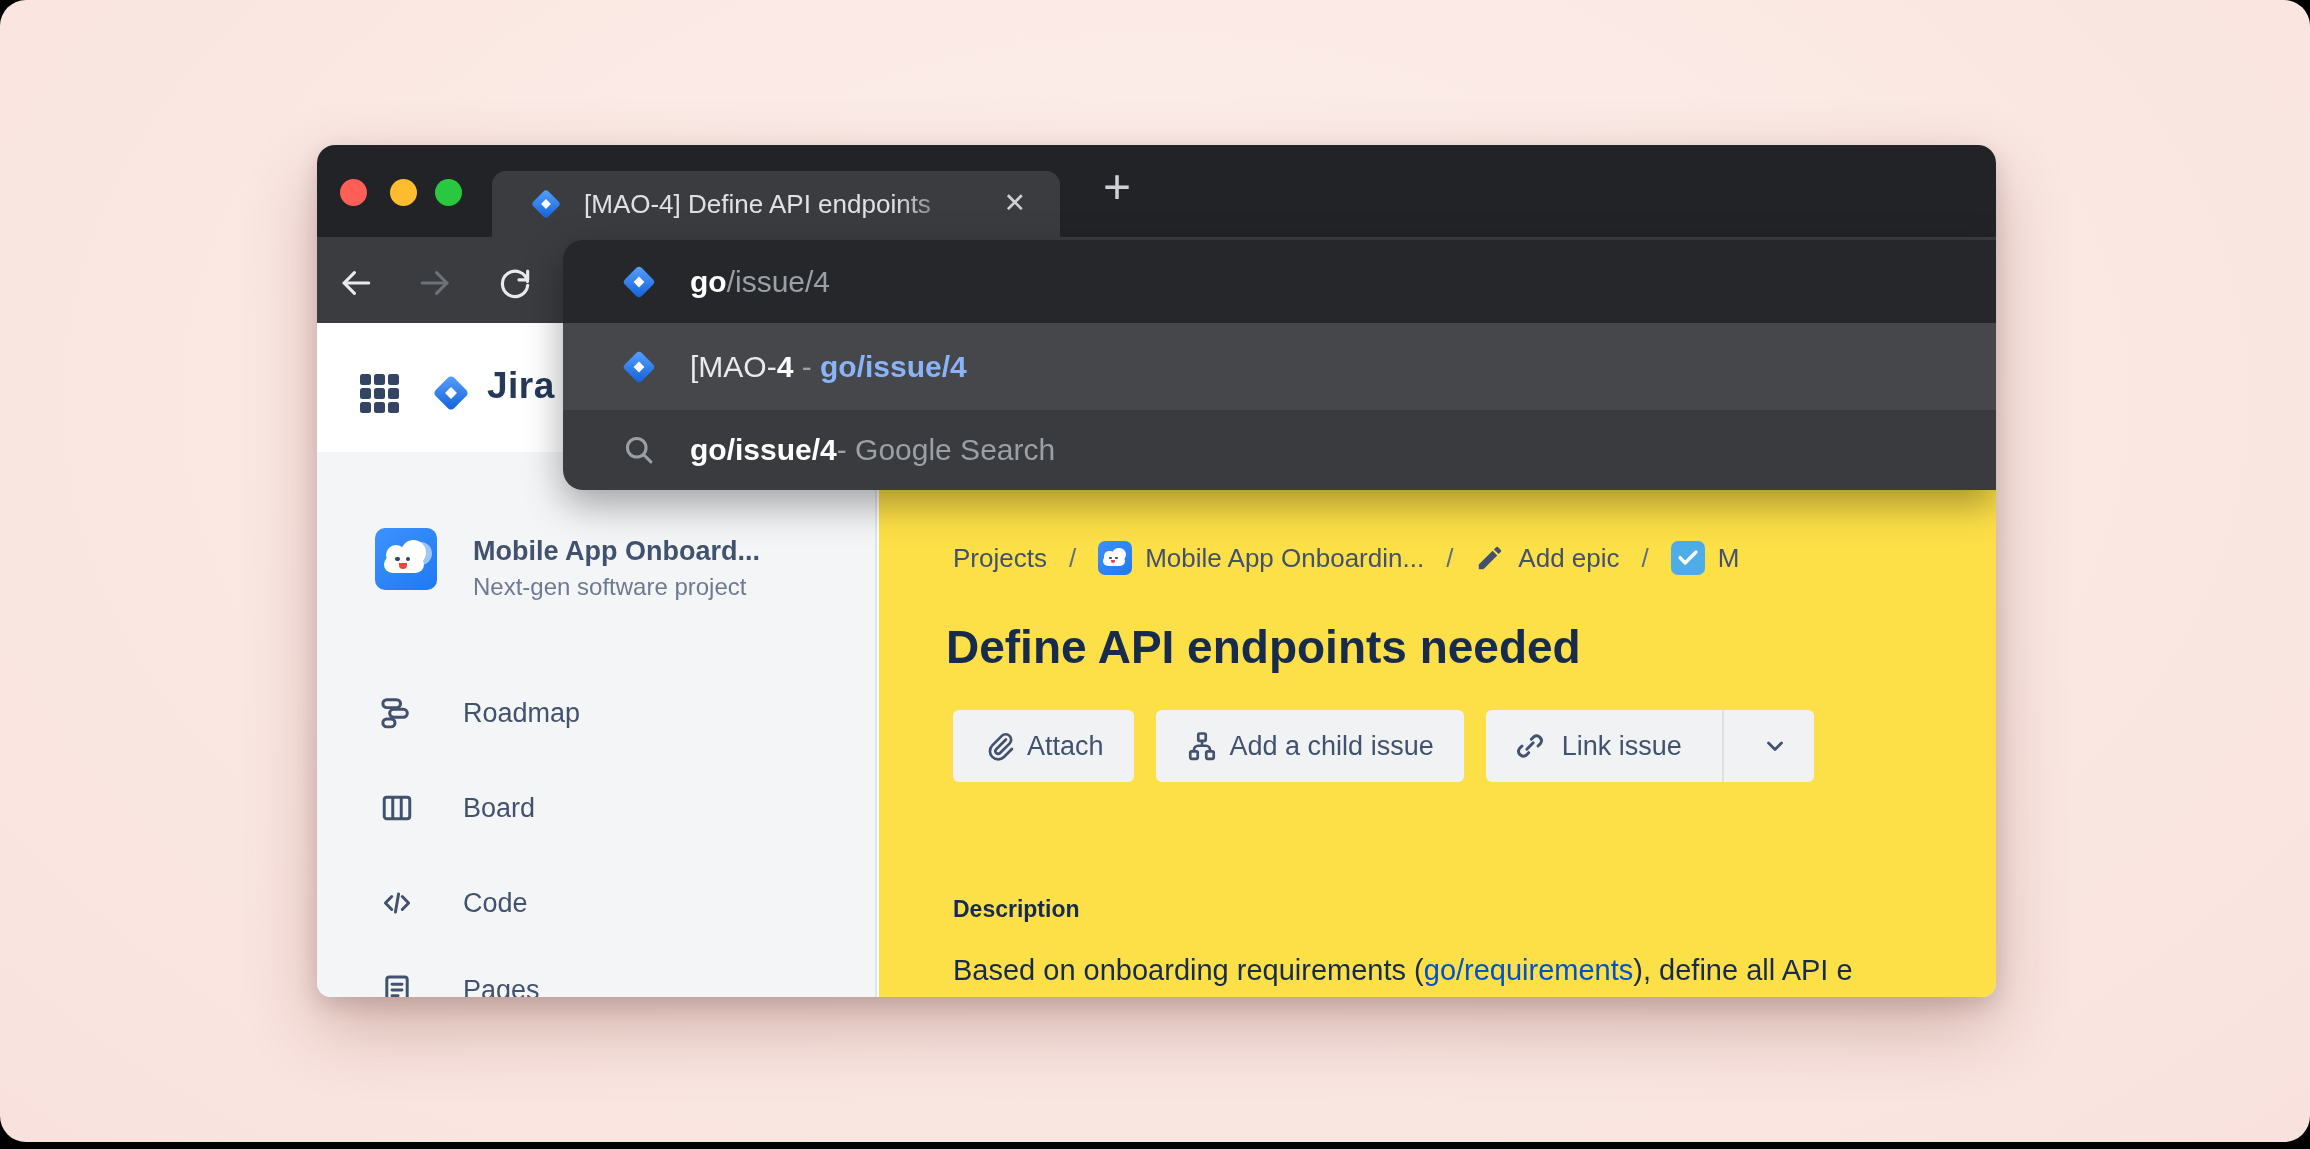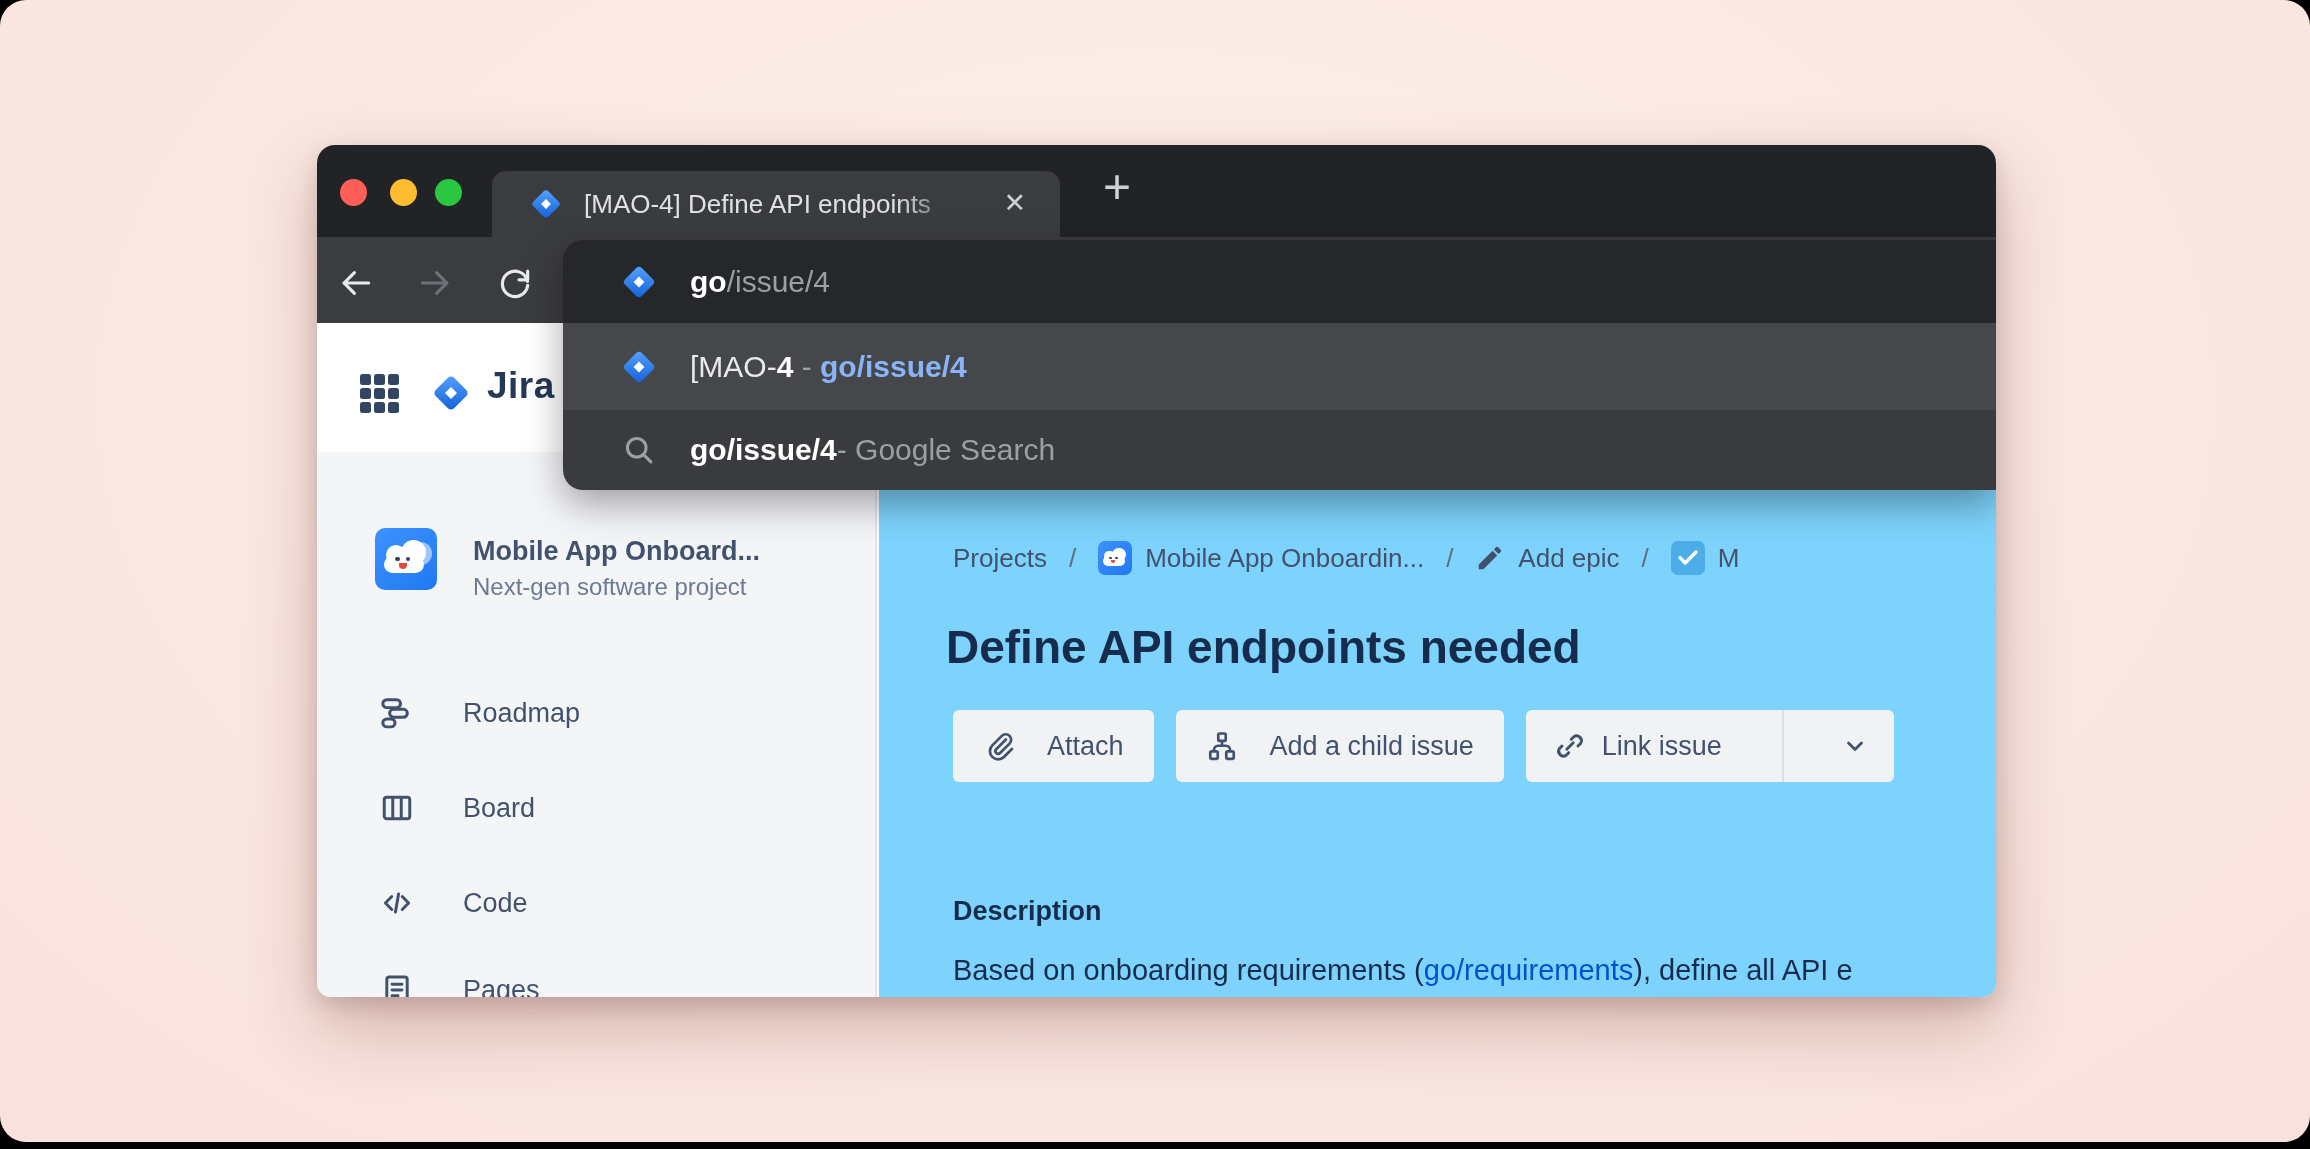--- a/index.html
+++ b/index.html
@@ -44,39 +44,39 @@
 
   .sidebar { position:absolute; left:0; top:307px; width:560px; height:545px;
              background:#f4f5f7; border-right:2px solid #e2e4e9; }
   .proj-icon-box { position:absolute; left:58px; top:76px; width:62px; height:62px; }
   .proj-name { position:absolute; left:156px; top:84px; font-size:27px; font-weight:700; color:#42526e; }
   .proj-type { position:absolute; left:156px; top:121px; font-size:24px; color:#6e7a8f; }
   .nav-item { position:absolute; left:0; width:100%; height:68px; }
   .nav-item .ic { position:absolute; left:63px; top:0; width:34px; height:34px; }
   .nav-item .lbl { position:absolute; left:146px; top:0; line-height:34px; font-size:27px; color:#42526e; }
 
-  .main { position:absolute; left:562px; top:307px; right:0; bottom:0; background:#7dd3fc; overflow:hidden; }
+  .main { position:absolute; left:562px; top:307px; right:0; bottom:0; background:#fde047; overflow:hidden; }
   .breadcrumb { position:absolute; left:74px; top:86px; right:0; height:40px; display:flex;
                 align-items:center; white-space:nowrap; overflow:hidden; font-size:26px; color:#42526e; }
   .bc-sep { margin:0 22px; color:#5e6c84; }
   .bc-item { display:flex; align-items:center; gap:13px; }
   .mini-badge { width:34px; height:34px; flex:0 0 34px; position:relative; }
   .check-badge { width:34px; height:34px; flex:0 0 34px; background:#4dade8; border-radius:7px;
                  display:flex; align-items:center; justify-content:center; }
   .issue-title { position:absolute; left:67px; top:168px; font-size:46px; font-weight:700;
                  color:#172b4d; white-space:nowrap; }
   .btn-row { position:absolute; left:74px; top:258px; height:72px; display:flex; gap:22px; }
   .btn { height:72px; background:#f1f2f4; border-radius:6px; display:flex; align-items:center;
-         padding:0 30px; gap:32px; color:#42526e; font-size:27px; font-weight:500; white-space:nowrap; }
+         padding:0 30px; gap:12px; color:#42526e; font-size:27px; font-weight:500; white-space:nowrap; }
   .btn .bic { width:32px; height:32px; }
   .btn.split { padding:0; }
   .btn.split .seg-main { display:flex; align-items:center; gap:16px; padding:16px 28px; height:100%; }
   .btn.split .seg-divider { width:2px; height:100%; background:#dcdfe4; }
   .btn.split .seg-chev { width:78px; height:100%; display:flex; align-items:center; justify-content:center; }
-  .desc-heading { position:absolute; left:74px; top:444px; font-size:27px; font-weight:700; color:#172b4d; }
+  .desc-heading { position:absolute; left:74px; top:444px; font-size:23px; font-weight:700; color:#172b4d; }
   .desc-body { position:absolute; left:74px; top:502px; right:0; font-size:29px; color:#172b4d; white-space:nowrap; }
   .desc-body a { color:#0052cc; text-decoration:none; }
 
   
   .omnibox { position:absolute; left:246px; top:95px; width:1433px; height:250px; z-index:50;
              border-radius:20px 0 0 20px; overflow:hidden; box-shadow:0 14px 38px rgba(0,0,0,.35); }
   .ob-row { position:absolute; left:0; width:100%; }
   .ob-url { top:0; height:83px; background:#26272a; }
   .ob-s1 { top:83px; height:87px; background:#46474b; }
   .ob-s2 { top:170px; height:80px; background:#3a3b3e; }

